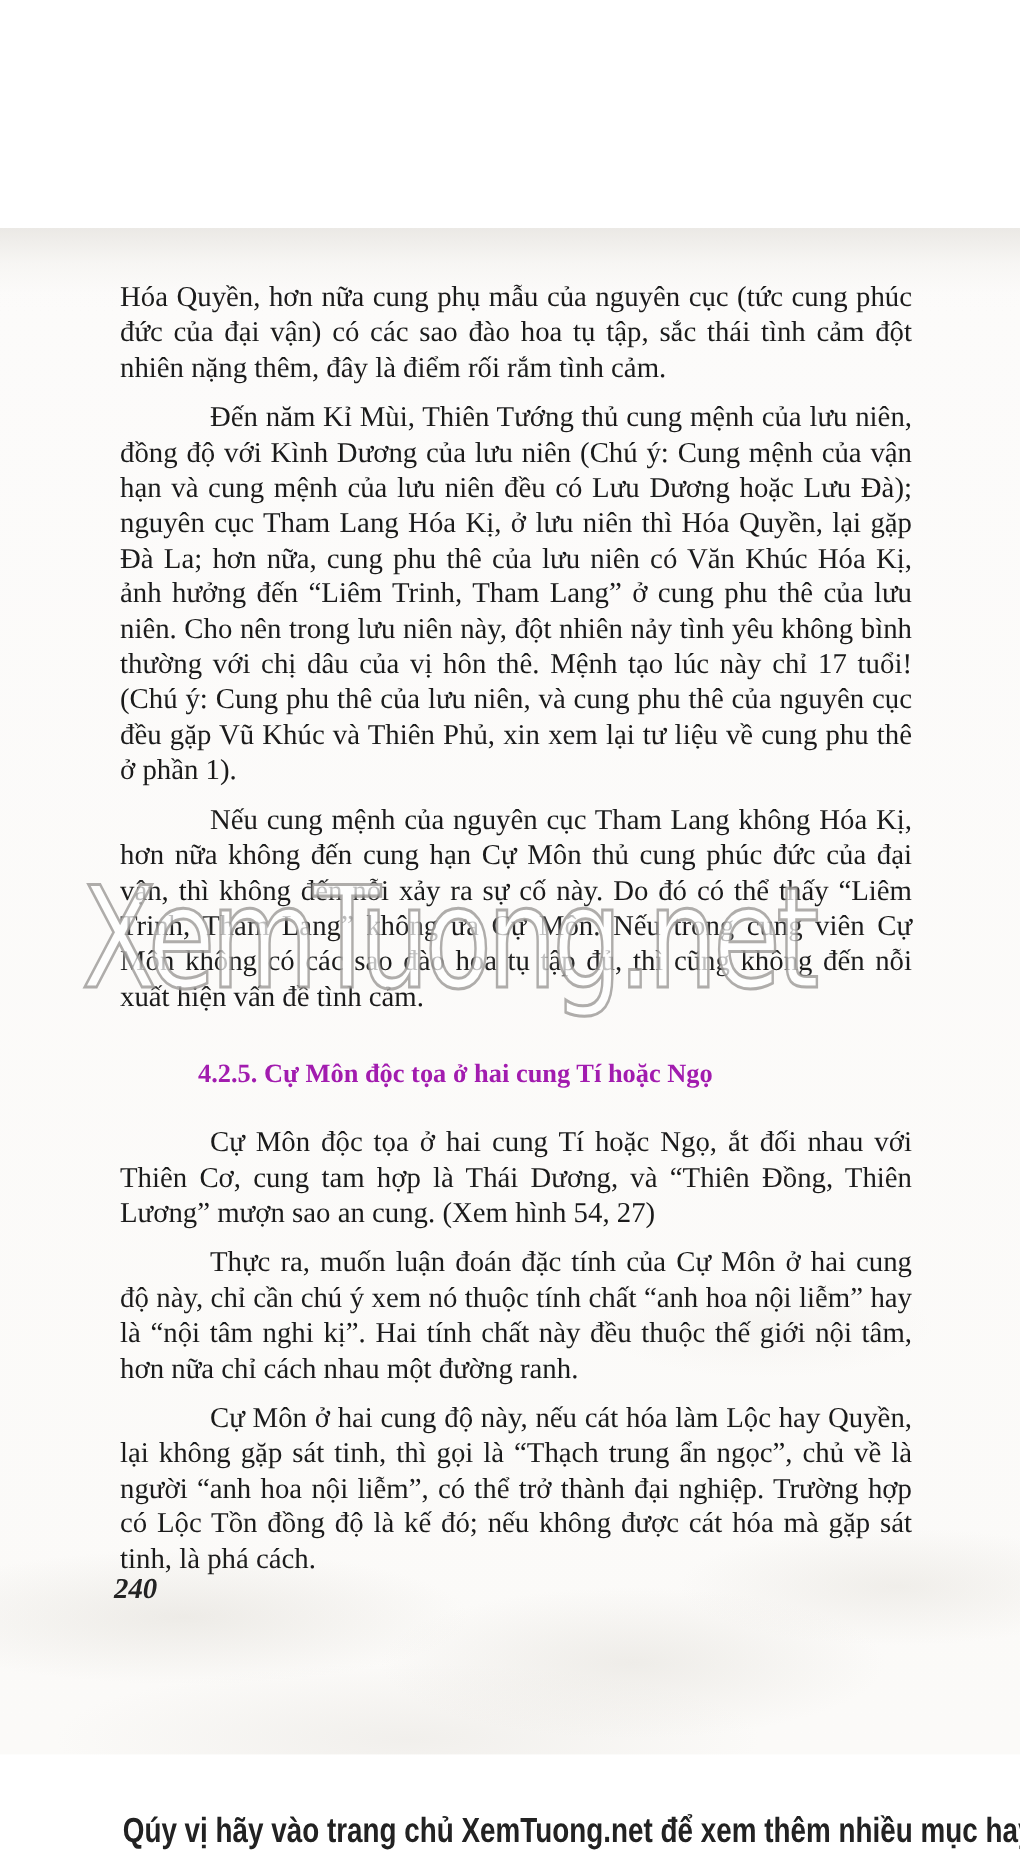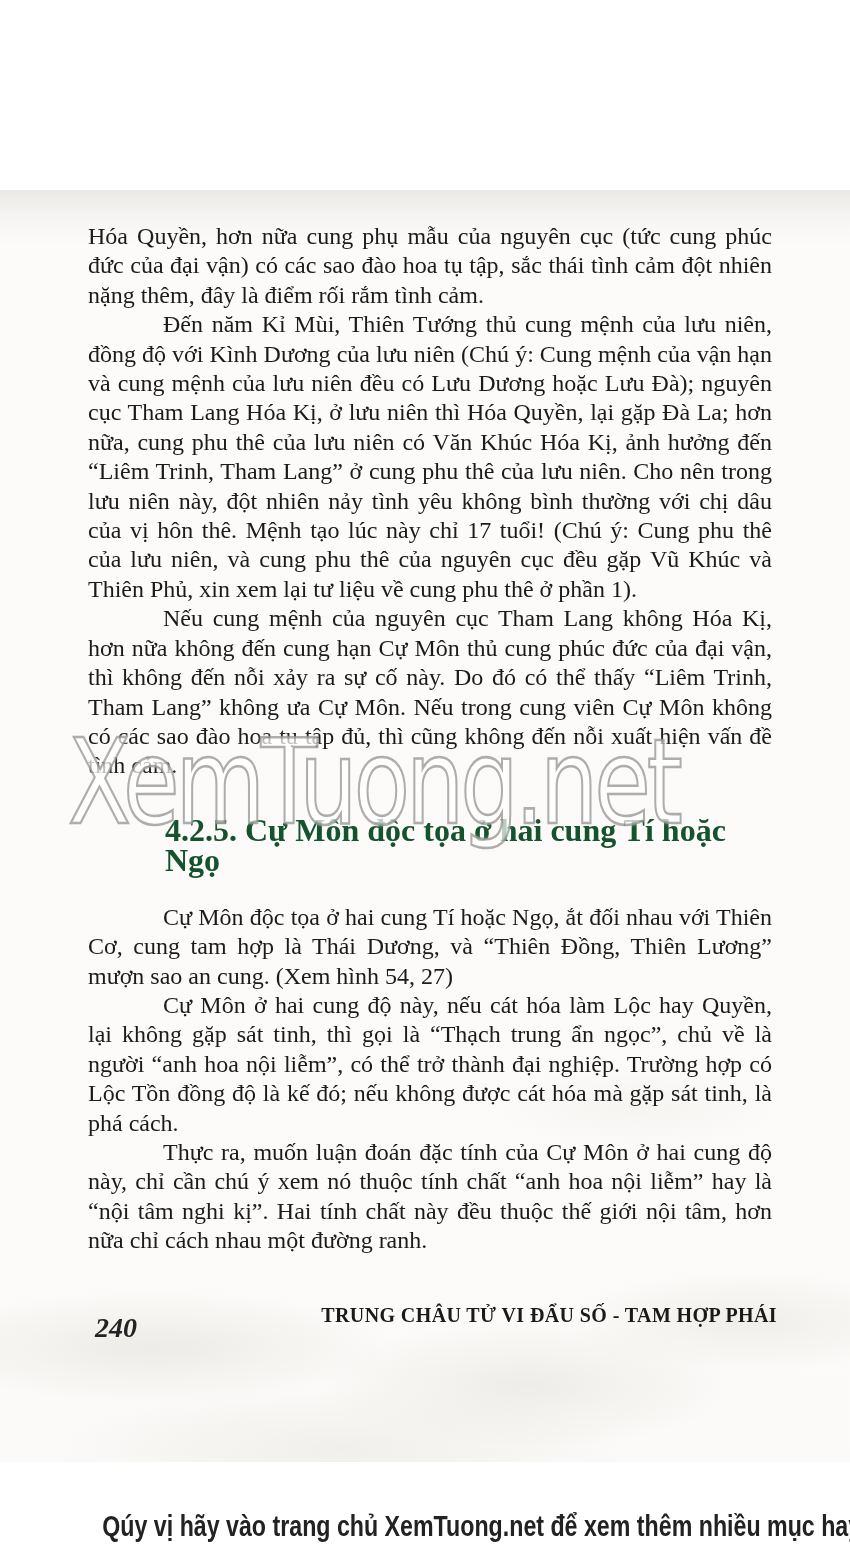--- a/index.html
+++ b/index.html
@@ -38,34 +38,34 @@
     left: 88px;
     top: 222px;
     width: 684px;
     font-size: 24px;
     line-height: 29.4px;
     text-align: justify;
     color: #1b1b1b;
     z-index: 2;
   }
   .text-column p {
-    margin: 0;
+    margin: 12px;
     text-indent: 75px;
   }
   .text-column p.no-indent {
     text-indent: 0;
   }
   .section-heading {
-    font-size: 32px;
+    font-size: 22px;
     font-weight: bold;
     line-height: 30px;
     margin: 34px 0 28px 0;
     padding-left: 77px;
     text-align: left;
-    color: #14532d;
+    color: #a21caf;
   }
 
   
   .watermark {
     position: absolute;
     left: 68px;
     top: 714px;
     z-index: 5;
     font-family: "DejaVu Sans", sans-serif;
     font-size: 115px;
@@ -86,21 +86,21 @@
     left: 0;
     top: 1304px;
     width: 850px;
     height: 40px;
     z-index: 2;
   }
   .page-number {
     position: absolute;
     left: 95px;
     top: 8px;
-    font-size: 28px;
+    font-size: 24px;
     font-weight: bold;
     font-style: italic;
     color: #232323;
   }
   .running-title {
     position: absolute;
     right: 73px;
     top: 0;
     font-size: 20px;
     font-weight: bold;
@@ -134,26 +134,25 @@
 <div class="page-scan"></div>
 
 <div class="text-column">
   <p class="no-indent">Hóa Quyền, hơn nữa cung phụ mẫu của nguyên cục (tức cung phúc đức của đại vận) có các sao đào hoa tụ tập, sắc thái tình cảm đột nhiên nặng thêm, đây là điểm rối rắm tình cảm.</p>
   <p>Đến năm Kỉ Mùi, Thiên Tướng thủ cung mệnh của lưu niên, đồng độ với Kình Dương của lưu niên (Chú ý: Cung mệnh của vận hạn và cung mệnh của lưu niên đều có Lưu Dương hoặc Lưu Đà); nguyên cục Tham Lang Hóa Kị, ở lưu niên thì Hóa Quyền, lại gặp Đà La; hơn nữa, cung phu thê của lưu niên có Văn Khúc Hóa Kị, ảnh hưởng đến “Liêm Trinh, Tham Lang” ở cung phu thê của lưu niên. Cho nên trong lưu niên này, đột nhiên nảy tình yêu không bình thường với chị dâu của vị hôn thê. Mệnh tạo lúc này chỉ 17 tuổi! (Chú ý: Cung phu thê của lưu niên, và cung phu thê của nguyên cục đều gặp Vũ Khúc và Thiên Phủ, xin xem lại tư liệu về cung phu thê ở phần 1).</p>
   <p>Nếu cung mệnh của nguyên cục Tham Lang không Hóa Kị, hơn nữa không đến cung hạn Cự Môn thủ cung phúc đức của đại vận, thì không đến nỗi xảy ra sự cố này. Do đó có thể thấy “Liêm Trinh, Tham Lang” không ưa Cự Môn. Nếu trong cung viên Cự Môn không có các sao đào hoa tụ tập đủ, thì cũng không đến nỗi xuất hiện vấn đề tình cảm.</p>
 
   <h2 class="section-heading">4.2.5. Cự Môn độc tọa ở hai cung Tí hoặc Ngọ</h2>
 
   <p>Cự Môn độc tọa ở hai cung Tí hoặc Ngọ, ắt đối nhau với Thiên Cơ, cung tam hợp là Thái Dương, và “Thiên Đồng, Thiên Lương” mượn sao an cung. (Xem hình 54, 27)</p>
+  <p>Thực ra, muốn luận đoán đặc tính của Cự Môn ở hai cung độ này, chỉ cần chú ý xem nó thuộc tính chất “anh hoa nội liễm” hay là “nội tâm nghi kị”. Hai tính chất này đều thuộc thế giới nội tâm, hơn nữa chỉ cách nhau một đường ranh.</p>
   <p>Cự Môn ở hai cung độ này, nếu cát hóa làm Lộc hay Quyền, lại không gặp sát tinh, thì gọi là “Thạch trung ẩn ngọc”, chủ về là người “anh hoa nội liễm”, có thể trở thành đại nghiệp. Trường hợp có Lộc Tồn đồng độ là kế đó; nếu không được cát hóa mà gặp sát tinh, là phá cách.</p>
-  <p>Thực ra, muốn luận đoán đặc tính của Cự Môn ở hai cung độ này, chỉ cần chú ý xem nó thuộc tính chất “anh hoa nội liễm” hay là “nội tâm nghi kị”. Hai tính chất này đều thuộc thế giới nội tâm, hơn nữa chỉ cách nhau một đường ranh.</p>
 </div>
 
 <div class="watermark">XemTuong.net</div>
 
 <div class="footer-row">
   <span class="page-number">240</span>
-  <span class="running-title">TRUNG CHÂU TỬ VI ĐẨU SỐ - TAM HỢP PHÁI</span>
 </div>
 
 <div class="banner">
   <span class="banner-text">Qúy vị hãy vào trang chủ XemTuong.net để xem thêm nhiều mục hay khác</span>
 </div>
 
 </body></html>

